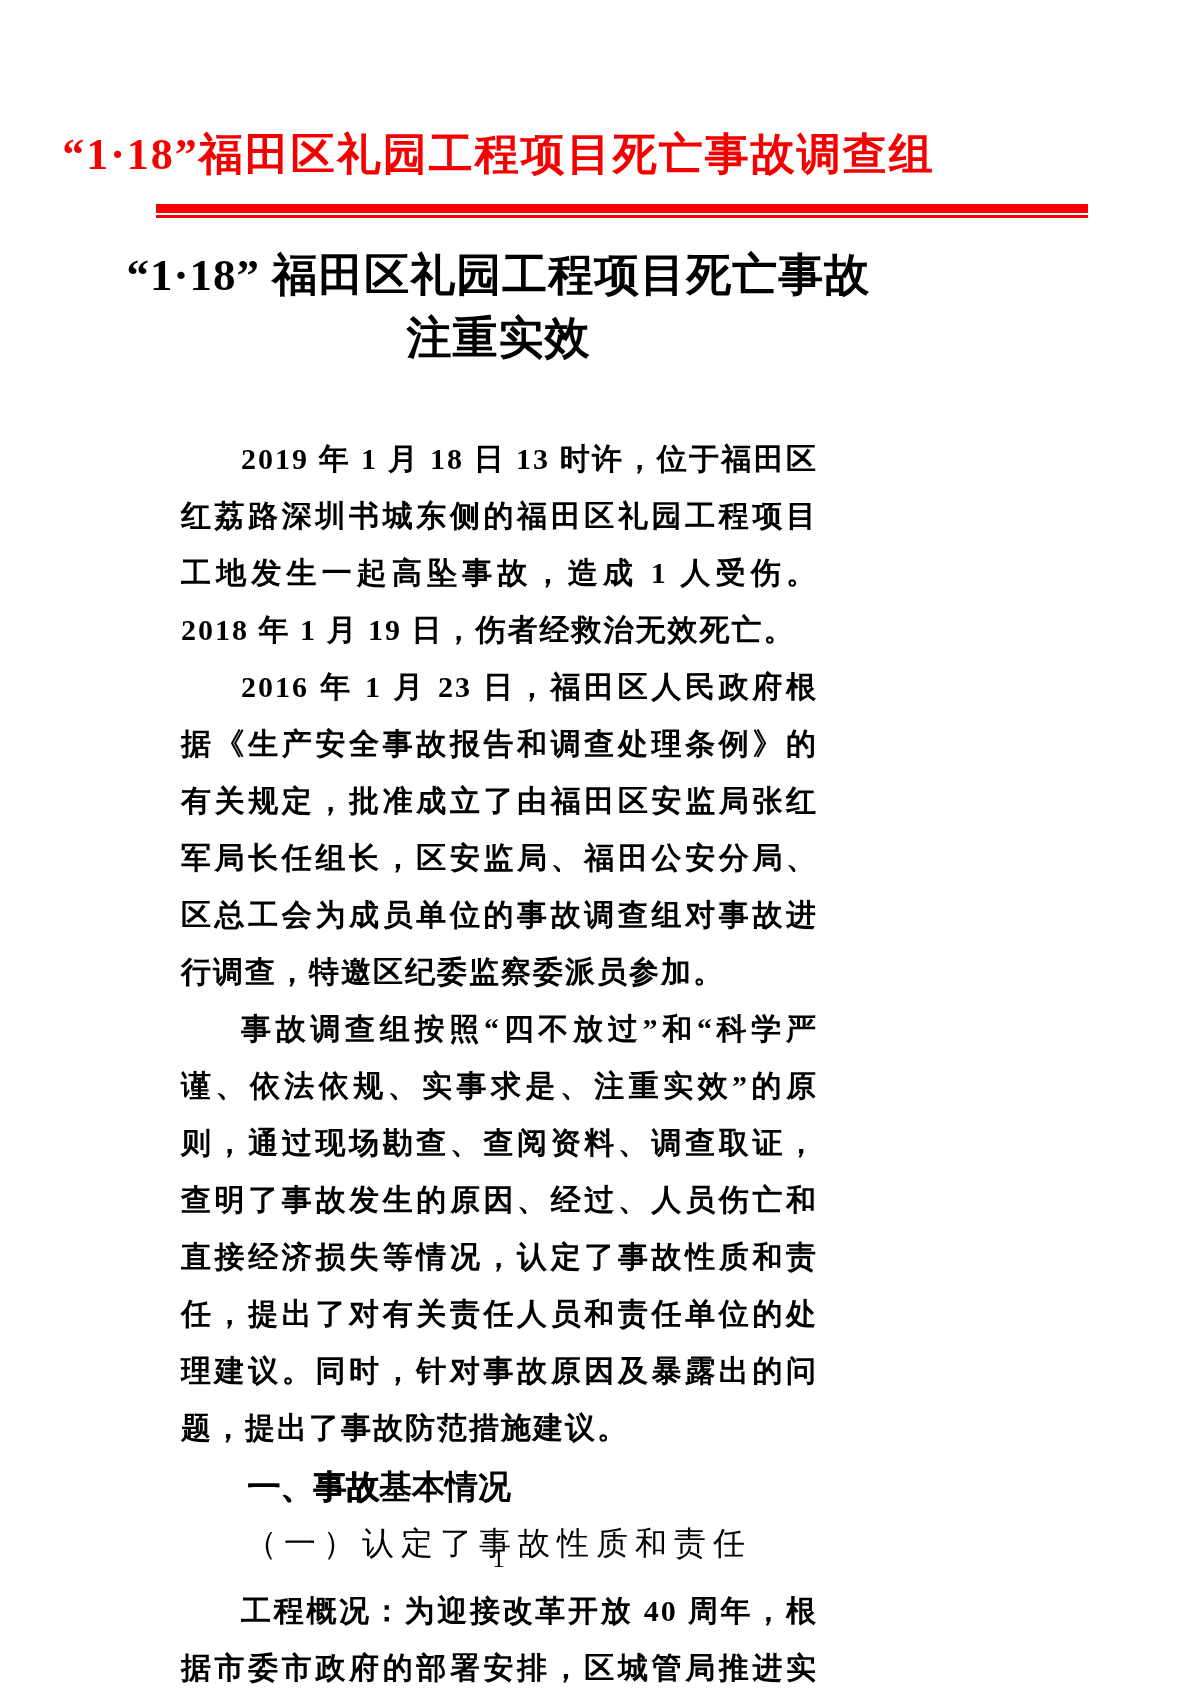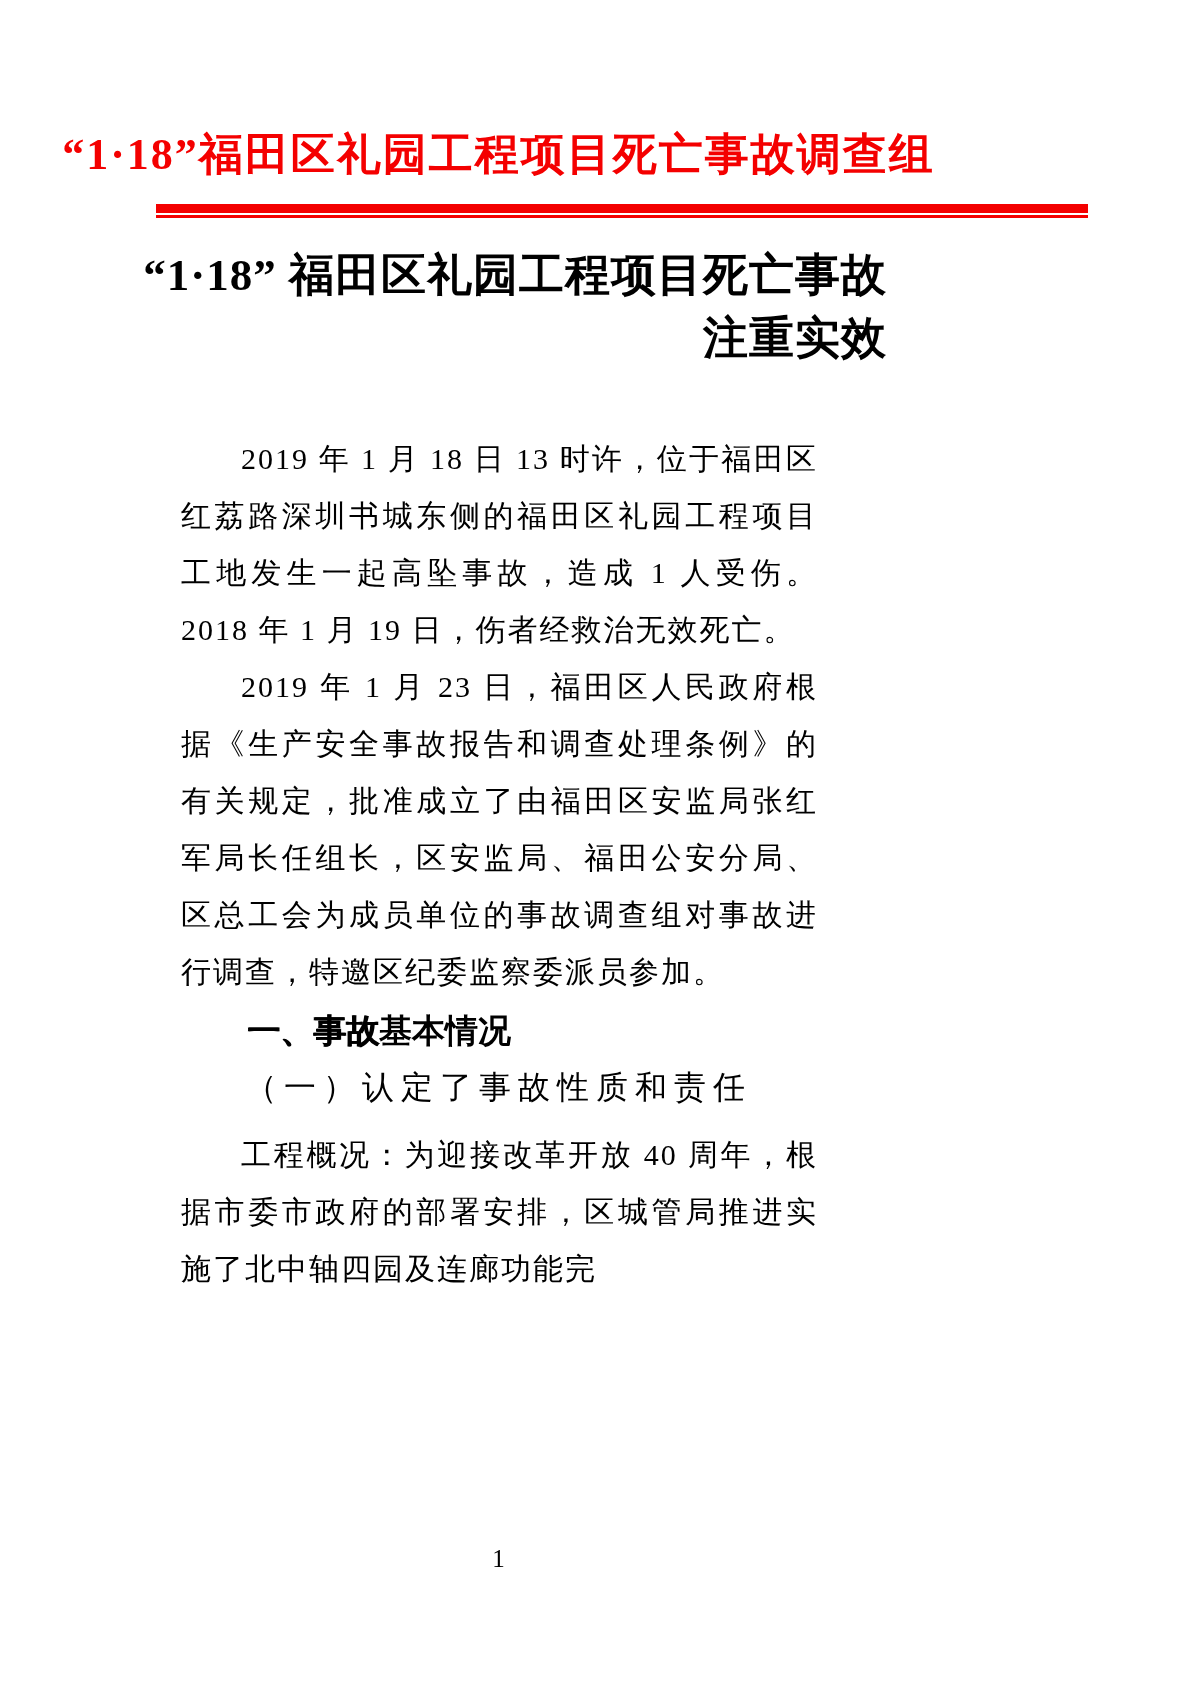--- a/index.html
+++ b/index.html
@@ -33,38 +33,38 @@
   .red-rule {
     margin: 18px 0 0 156px;
     width: 932px;
     height: 14px;
     border-top: 9px solid #f40000;
     border-bottom: 3px solid #f40000;
   }
   
   .title {
     margin: 26px 110px 0 110px;
-    text-align: right;
+    text-align: center;
     font-size: 45px;
     line-height: 63px;
     font-weight: bold;
     letter-spacing: 1px;
   }
   .title-line { display: block; }
   
   .content {
     margin: 60px 179px 0 181px;
   }
   .content p {
     font-size: 30px;
     line-height: 57px;
     letter-spacing: 2px;
     text-indent: 2em;
     text-align: justify;
-    font-weight: 400;
+    font-weight: 700;
   }
   .content p.spaced { margin-top: 10px; }
   
   .sec {
     font-family: "Liberation Sans", "DejaVu Sans", sans-serif;
     font-size: 33px;
     line-height: 57px;
     text-indent: 2em;
     font-weight: bold;
     margin-top: 2px;
@@ -100,22 +100,23 @@
 
   <h1 class="title">
     <span class="title-line">“1·18” 福田区礼园工程项目死亡事故</span>
     <span class="title-line">注重实效</span>
   </h1>
 
   <div class="content">
 
     <p>2019 年 1 月 18 日 13 时许，位于福田区红荔路深圳书城东侧的福田区礼园工程项目工地发生一起高坠事故，造成 1 人受伤。2018 年 1 月 19 日，伤者经救治无效死亡。</p>
 
-    <p>2019 年 1 月 23 日，福田区人民政府根据《生产安全事故报告和调查处理条例》的有关规定，批准成立了由福田区安监局张红军局长任组长，区安监局、福田公安分局、区总工会为成员单位的事故调查组对事故进行调查，特邀区纪委监察委派员参加。</p>
+    <p>2016 年 1 月 23 日，福田区人民政府根据《生产安全事故报告和调查处理条例》的有关规定，批准成立了由福田区安监局张红军局长任组长，区安监局、福田公安分局、区总工会为成员单位的事故调查组对事故进行调查，特邀区纪委监察委派员参加。</p>
 
+    <p>事故调查组按照“四不放过”和“科学严谨、依法依规、实事求是、注重实效”的原则，通过现场勘查、查阅资料、调查取证，查明了事故发生的原因、经过、人员伤亡和直接经济损失等情况，认定了事故性质和责任，提出了对有关责任人员和责任单位的处理建议。同时，针对事故原因及暴露出的问题，提出了事故防范措施建议。</p>
 
     <h2 class="sec"><span class="sec-emph">一、事故</span><span class="sec-rest">基本情况</span></h2>
 
     <h3 class="subsec">（一）认定了事故性质和责任</h3>
 
 
     <p class="spaced">工程概况：为迎接改革开放 40 周年，根据市委市政府的部署安排，区城管局推进实施了北中轴四园及连廊功能完</p>
 
   </div>
 

